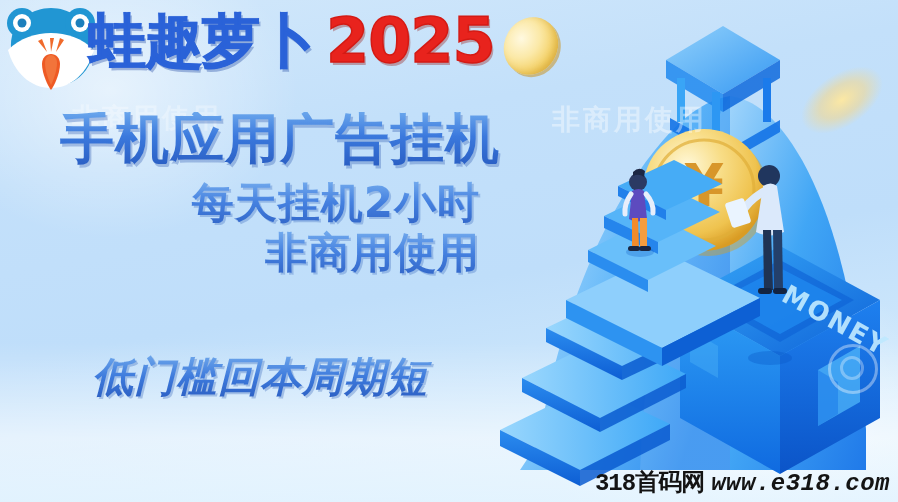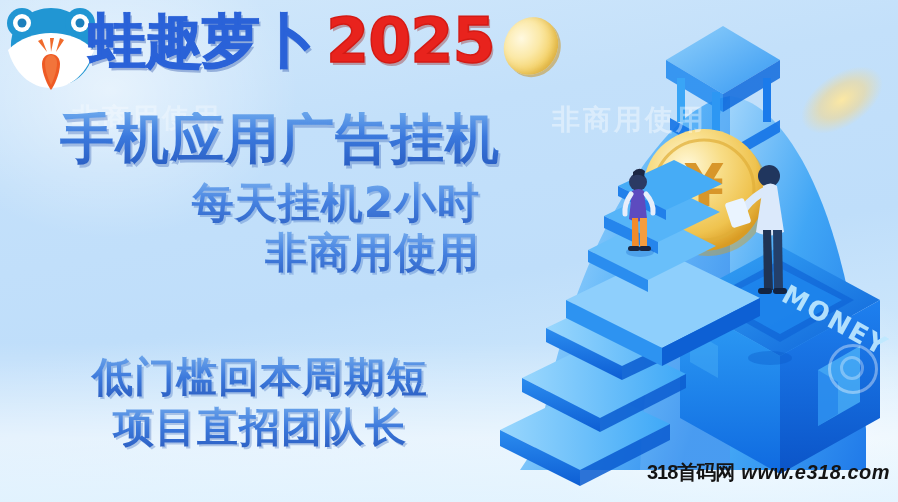--- a/index.html
+++ b/index.html
@@ -131,40 +131,41 @@
     -webkit-background-clip: text;
     background-clip: text;
     -webkit-text-fill-color: transparent;
     color: #4581e0;
     filter: drop-shadow(2px 2px 0 rgba(45,95,185,0.30));
   }
 
   .bottom-lines {
     position: absolute; left: 40px; top: 352px; width: 440px;
     text-align: center;
+    font-style: italic;
   }
   .bottom-lines .bl {
     font-family: "DejaVu Sans", "Liberation Sans", sans-serif;
     font-size: 41px;
     font-weight: 900;
     line-height: 50px;
     letter-spacing: 1px;
     background: linear-gradient(to bottom, #74aced 0%, #3d7adc 50%, #2a5cc0 100%);
     -webkit-background-clip: text;
     background-clip: text;
     -webkit-text-fill-color: transparent;
     color: #3d7adc;
     filter: drop-shadow(2px 2px 0 rgba(40,90,180,0.30));
   }
 
   
   .site-wm {
-    position: absolute; right: 8px; bottom: 16px;
-    font-family: Liberation Sans, sans-serif;
-    font-size: 20px;
+    position: absolute; right: 8px; bottom: 4px;
+    font-family: Liberation Mono, monospace;
+    font-size: 24px;
     font-weight: 900;
     color: #141414;
     letter-spacing: 0px;
     white-space: nowrap;
   }
   .site-wm .cn { letter-spacing: -1px; }
   .site-wm .url { margin-left: 7px; font-style: italic; letter-spacing: 0.5px; }
 </style>
 </head>
 <body>
@@ -346,20 +347,19 @@
 
   <div class="line2">手机应用广告挂机</div>
 
   <div class="mid-lines">
     <div class="ml">每天挂机2小时</div>
     <div class="ml">非商用使用</div>
   </div>
 
   <div class="bottom-lines">
     <div class="bl">低门槛回本周期短</div>
-    <div class="bl">项目直招团队长</div>
   </div>
 
   <div class="site-wm">
     <span class="cn">318首码网</span><span class="url">www.e318.com</span>
   </div>
 
 </div>
 
 </body></html>

